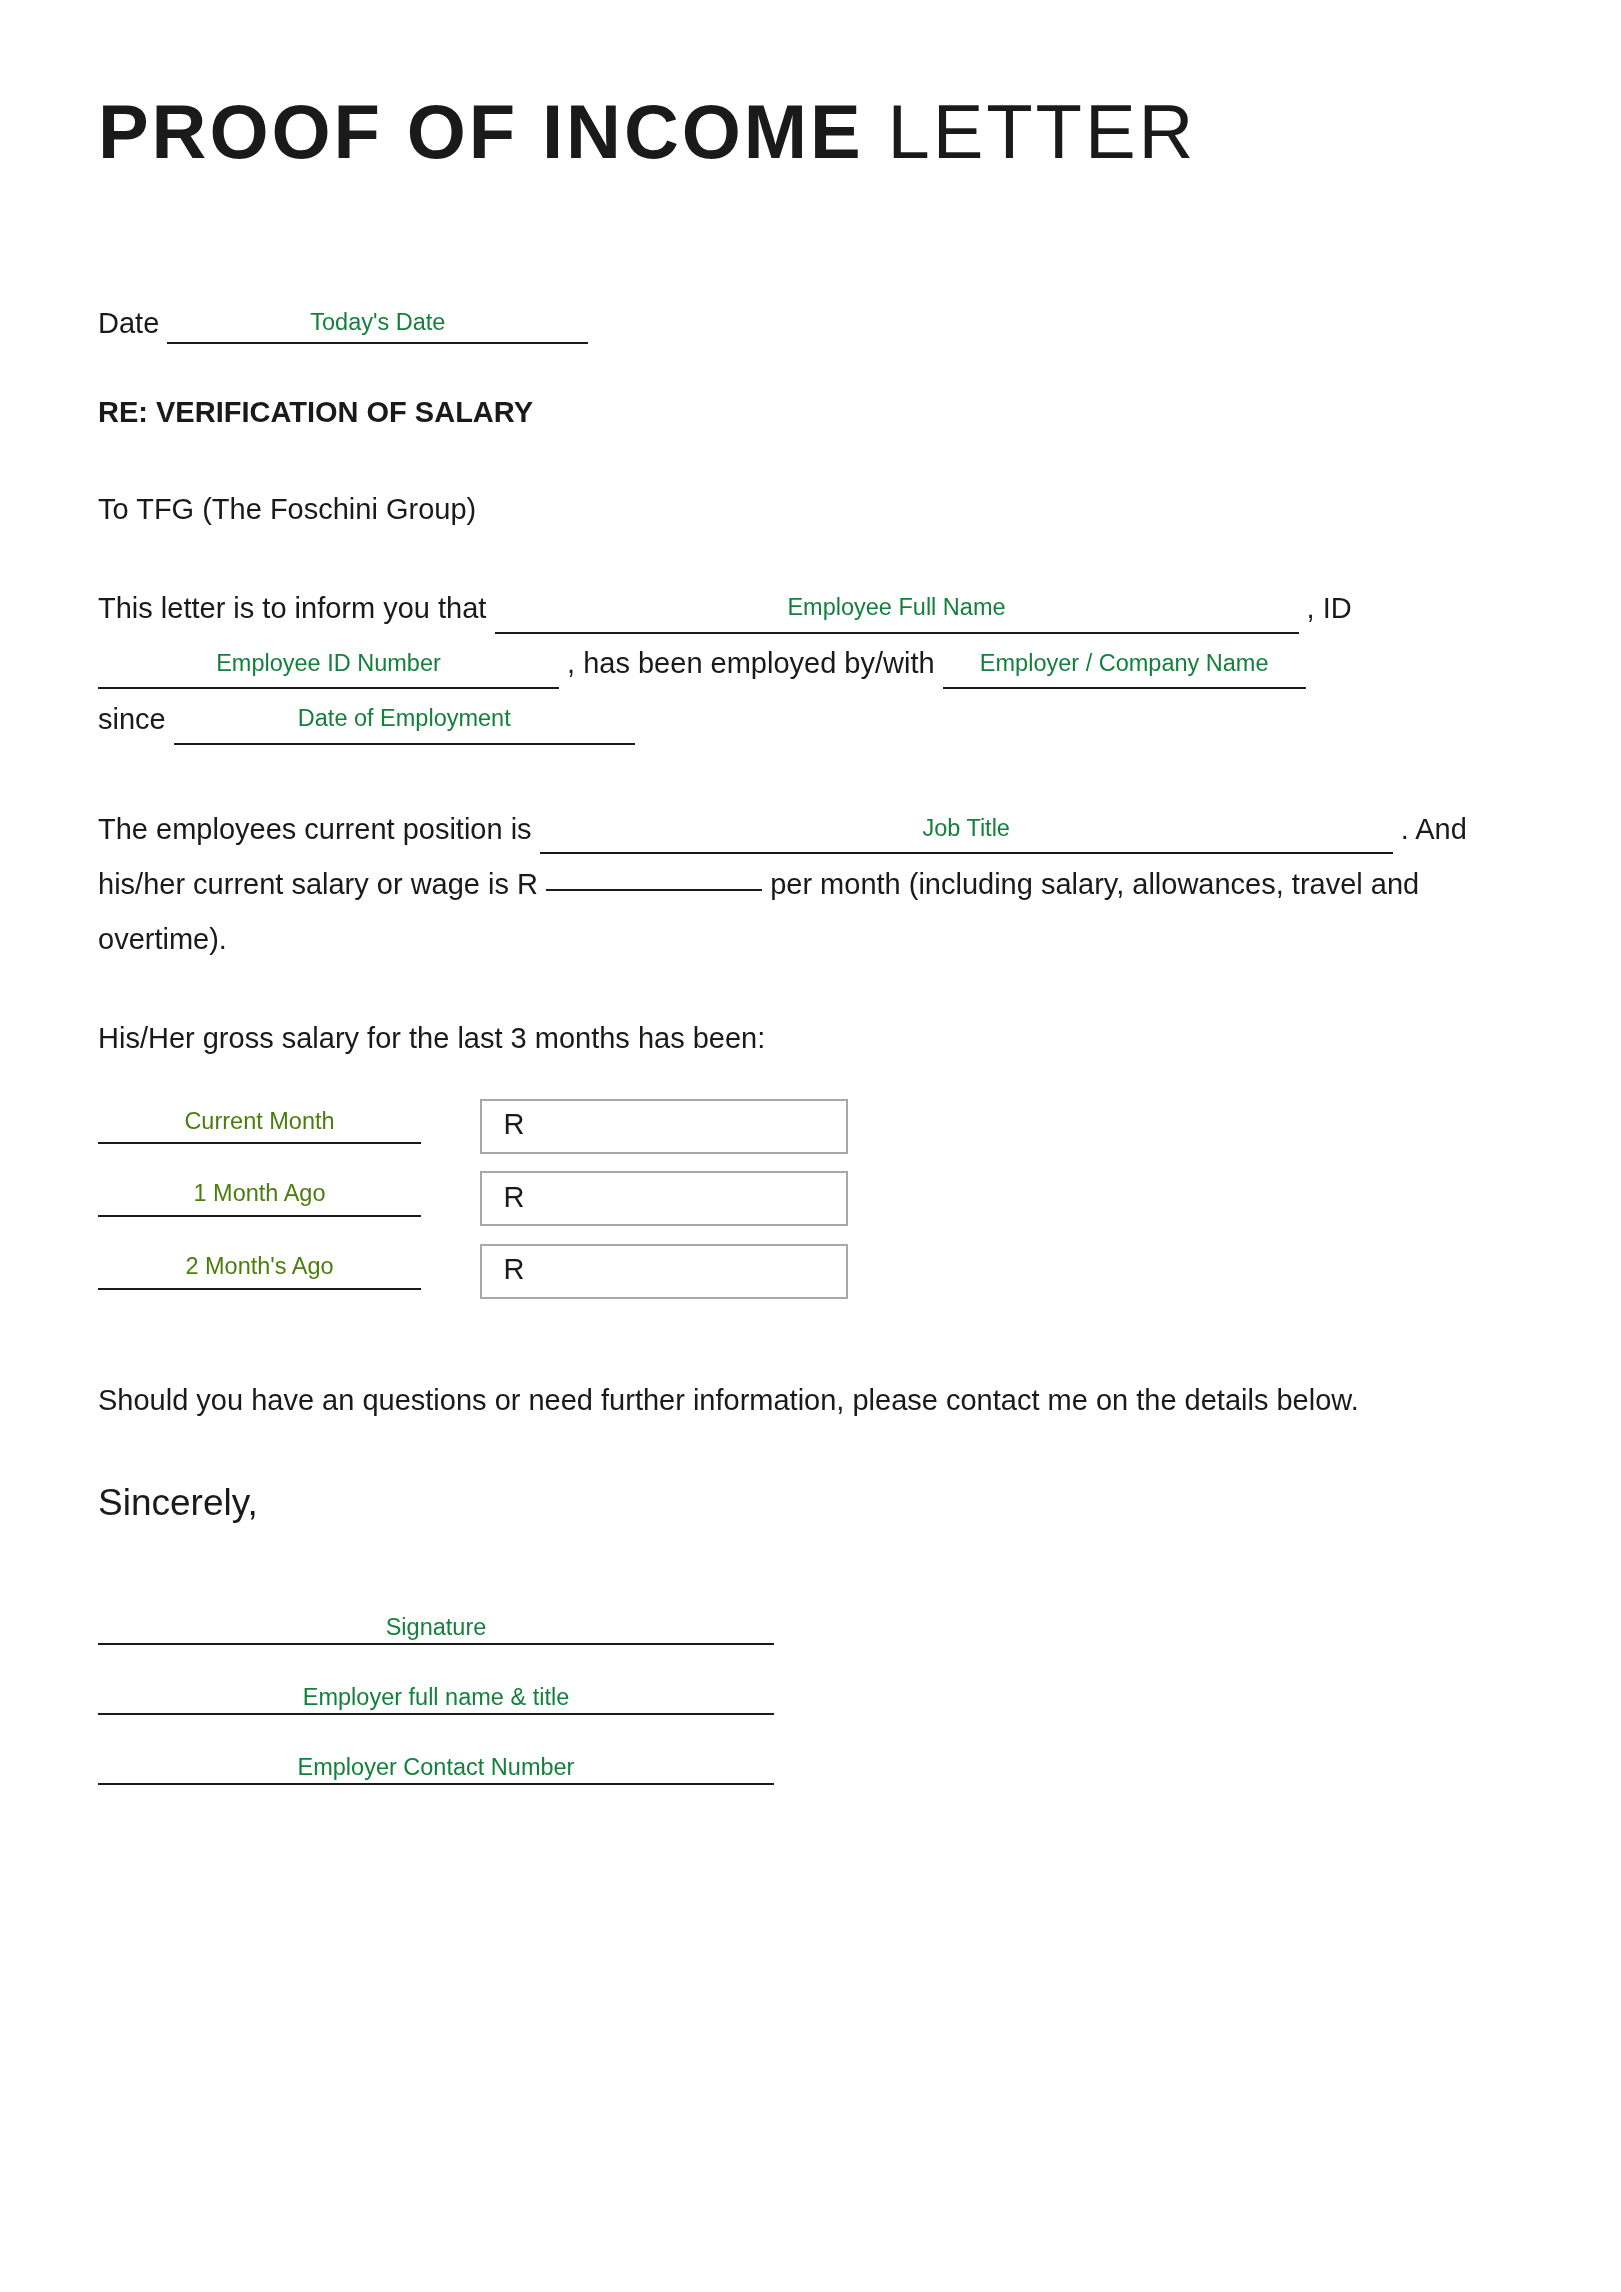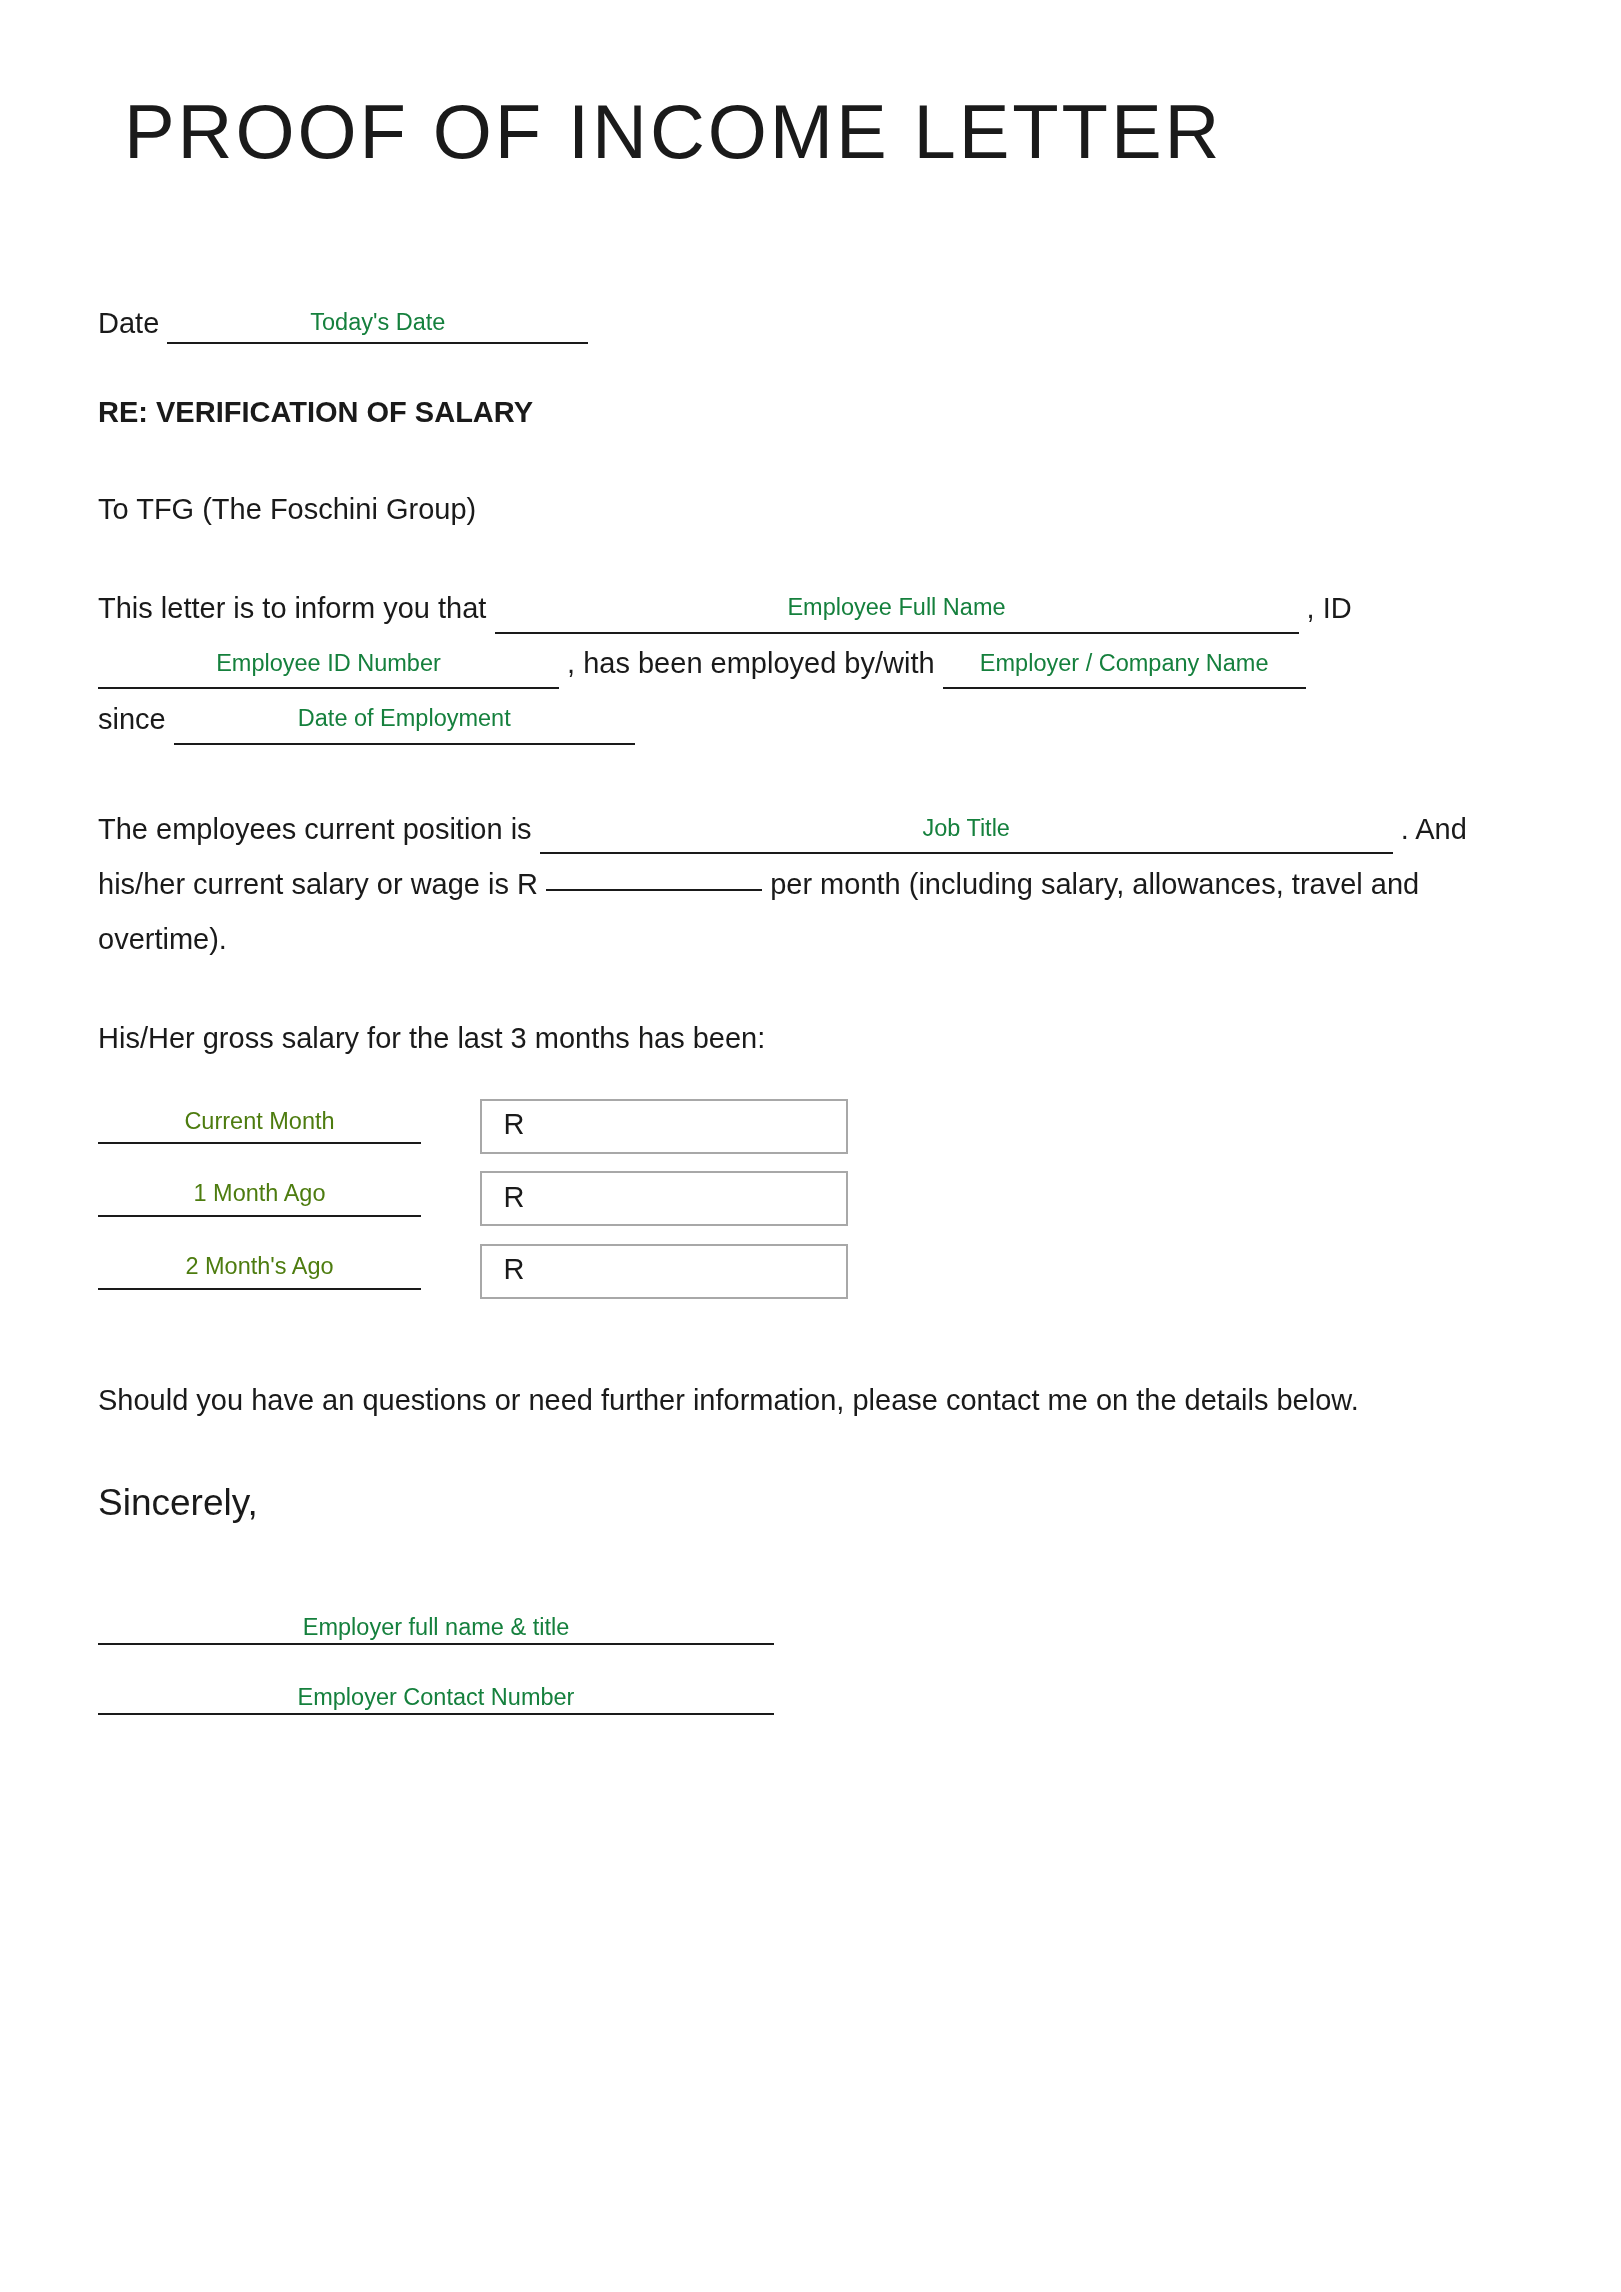--- a/index.html
+++ b/index.html
@@ -9,21 +9,21 @@
       background: #fff;
       font-family: Arial, Helvetica, sans-serif;
       color: #1a1a1a;
       padding: 88px 98px 0 98px;
     }
     .title {
       font-size: 76px;
       letter-spacing: 2.9px;
       margin-bottom: 127px;
     }
-    .title .bold { font-weight: 400; margin-left: 26px; }
+    .title .bold { font-weight: 700; }
     .title .light { font-weight: 300; }
     .line {
       font-size: 29px;
       line-height: 1.5;
       margin-bottom: 49px;
     }
     .subject {
       font-size: 29px;
       font-weight: 700;
       margin-bottom: 59px;
@@ -140,16 +140,17 @@
     <div class="salary-label">2 Month's Ago</div>
     <div class="salary-box">R</div>
   </div>
 </div>
 
 <div class="closing">Should you have an questions or need further information, please contact me on the details below.</div>
 
 <div class="sincerely">Sincerely,</div>
 
 <div class="sig-block">
+  <div><span class="blank blank-sig">Signature</span></div>
   <div><span class="blank blank-sig">Employer full name &amp; title</span></div>
   <div><span class="blank blank-sig">Employer Contact Number</span></div>
 </div>
 
 
 </body></html>

